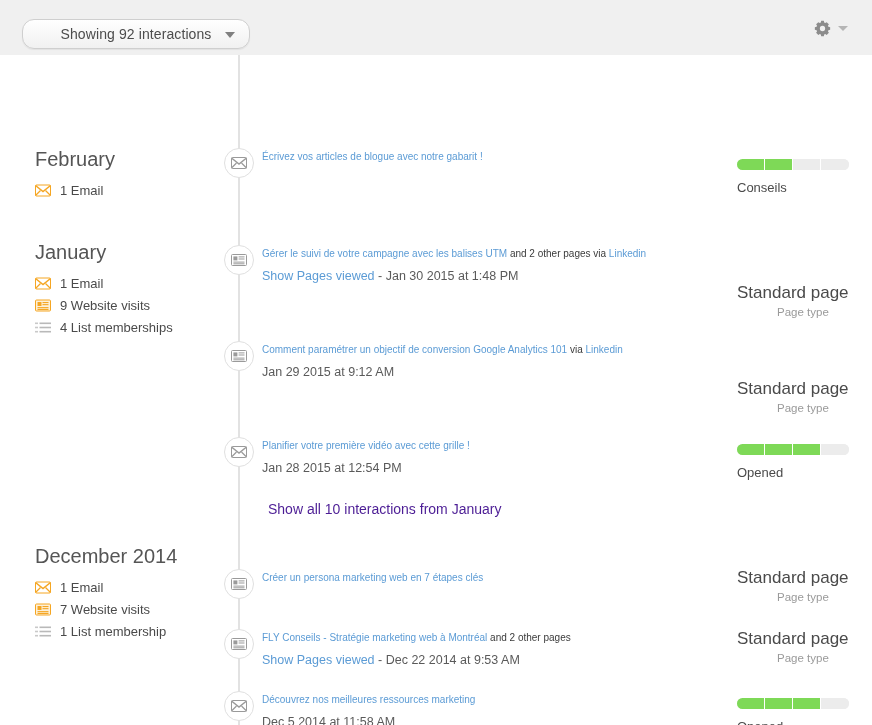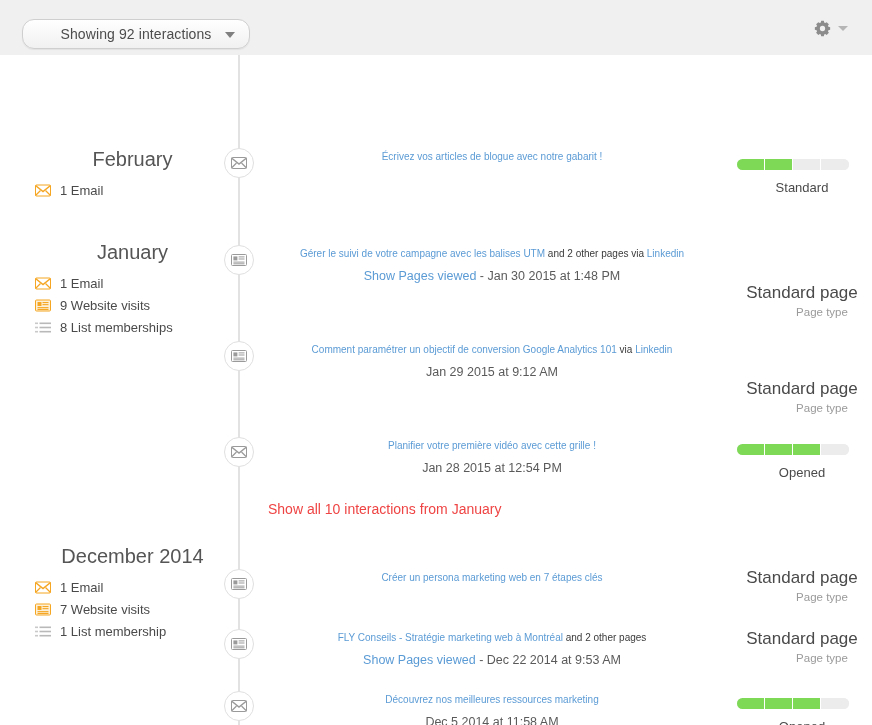--- a/index.html
+++ b/index.html
@@ -67,21 +67,20 @@
     border-right: 5px solid transparent;
     border-top: 5.5px solid #b5b5b5;
   }
 
   
   .timeline-wrap {
     position: relative;
     width: 872px;
     height: 670px;
     background: #ffffff;
-    text-align: center;
   }
 
   .spine {
     position: absolute;
     left: 238px;
     top: 0;
     width: 2px;
     height: 670px;
     background: #e2e2e2;
   }
@@ -194,21 +193,21 @@
     color: #9a9a9a;
     white-space: nowrap;
     margin-left: 40px;
   }
 
   
   .show-all {
     position: absolute;
     left: 268px;
     font-size: 14px;
-    color: #ef4444;
+    color: #4c1d95;
     cursor: pointer;
     white-space: nowrap;
   }
 </style>
 </head>
 <body>
 
 <div class="toolbar">
 
   <div class="filter-select">
@@ -267,21 +266,21 @@
         </div>
         <div class="month-stat">
           <svg class="mini-icon" viewBox="0 0 16 12">
             <rect x="0" y="1" width="3" height="1.6" fill="#c9c9c9"></rect>
             <rect x="4.5" y="1" width="11.5" height="1.6" fill="#b9b9b9"></rect>
             <rect x="0" y="5.2" width="3" height="1.6" fill="#c9c9c9"></rect>
             <rect x="4.5" y="5.2" width="11.5" height="1.6" fill="#b9b9b9"></rect>
             <rect x="0" y="9.4" width="3" height="1.6" fill="#c9c9c9"></rect>
             <rect x="4.5" y="9.4" width="11.5" height="1.6" fill="#b9b9b9"></rect>
           </svg>
-          <span>8 List memberships</span>
+          <span>4 List memberships</span>
         </div>
       </div>
       <div class="month-block" style="top: 489px;">
         <div class="month-title">December 2014</div>
         <div class="month-stat">
           <svg class="mini-icon" viewBox="0 0 16 12">
             <rect x="0.5" y="0.5" width="15" height="11" rx="1" fill="#fff" stroke="#f5a623"></rect>
             <path d="M0.5 1L8 7 15.5 1" fill="none" stroke="#f5a623" stroke-width="1.6"></path>
             <path d="M0.5 11L5.5 6M15.5 11L10.5 6" fill="none" stroke="#f5a623" stroke-width="1.3"></path>
           </svg>
@@ -325,21 +324,21 @@
           <div class="row-title"><a class="link">Écrivez vos articles de blogue avec notre gabarit !</a></div>
         </div>
       </div>
       <div class="status" style="top: 104px;">
         <div class="progress">
           <div class="seg on"></div>
           <div class="seg on"></div>
           <div class="seg off"></div>
           <div class="seg off"></div>
         </div>
-        <div class="status-label">Standard</div>
+        <div class="status-label">Conseils</div>
       </div>
       <div class="row" style="top: 190px;">
         <div class="node">
           <svg width="16" height="12" viewBox="0 0 16 12">
             <rect x="0.5" y="0.5" width="15" height="11" rx="1" fill="#fff" stroke="#9a9a9a"></rect>
             <rect x="2.4" y="2.4" width="4" height="4" fill="#9a9a9a"></rect>
             <rect x="7.6" y="2.4" width="5.9" height="1" fill="#9a9a9a"></rect>
             <rect x="7.6" y="4.5" width="5.9" height="1" fill="#9a9a9a"></rect>
             <rect x="2.4" y="7.6" width="11.1" height="1" fill="#9a9a9a"></rect>
             <rect x="2.4" y="9.3" width="11.1" height="1" fill="#9a9a9a"></rect>

